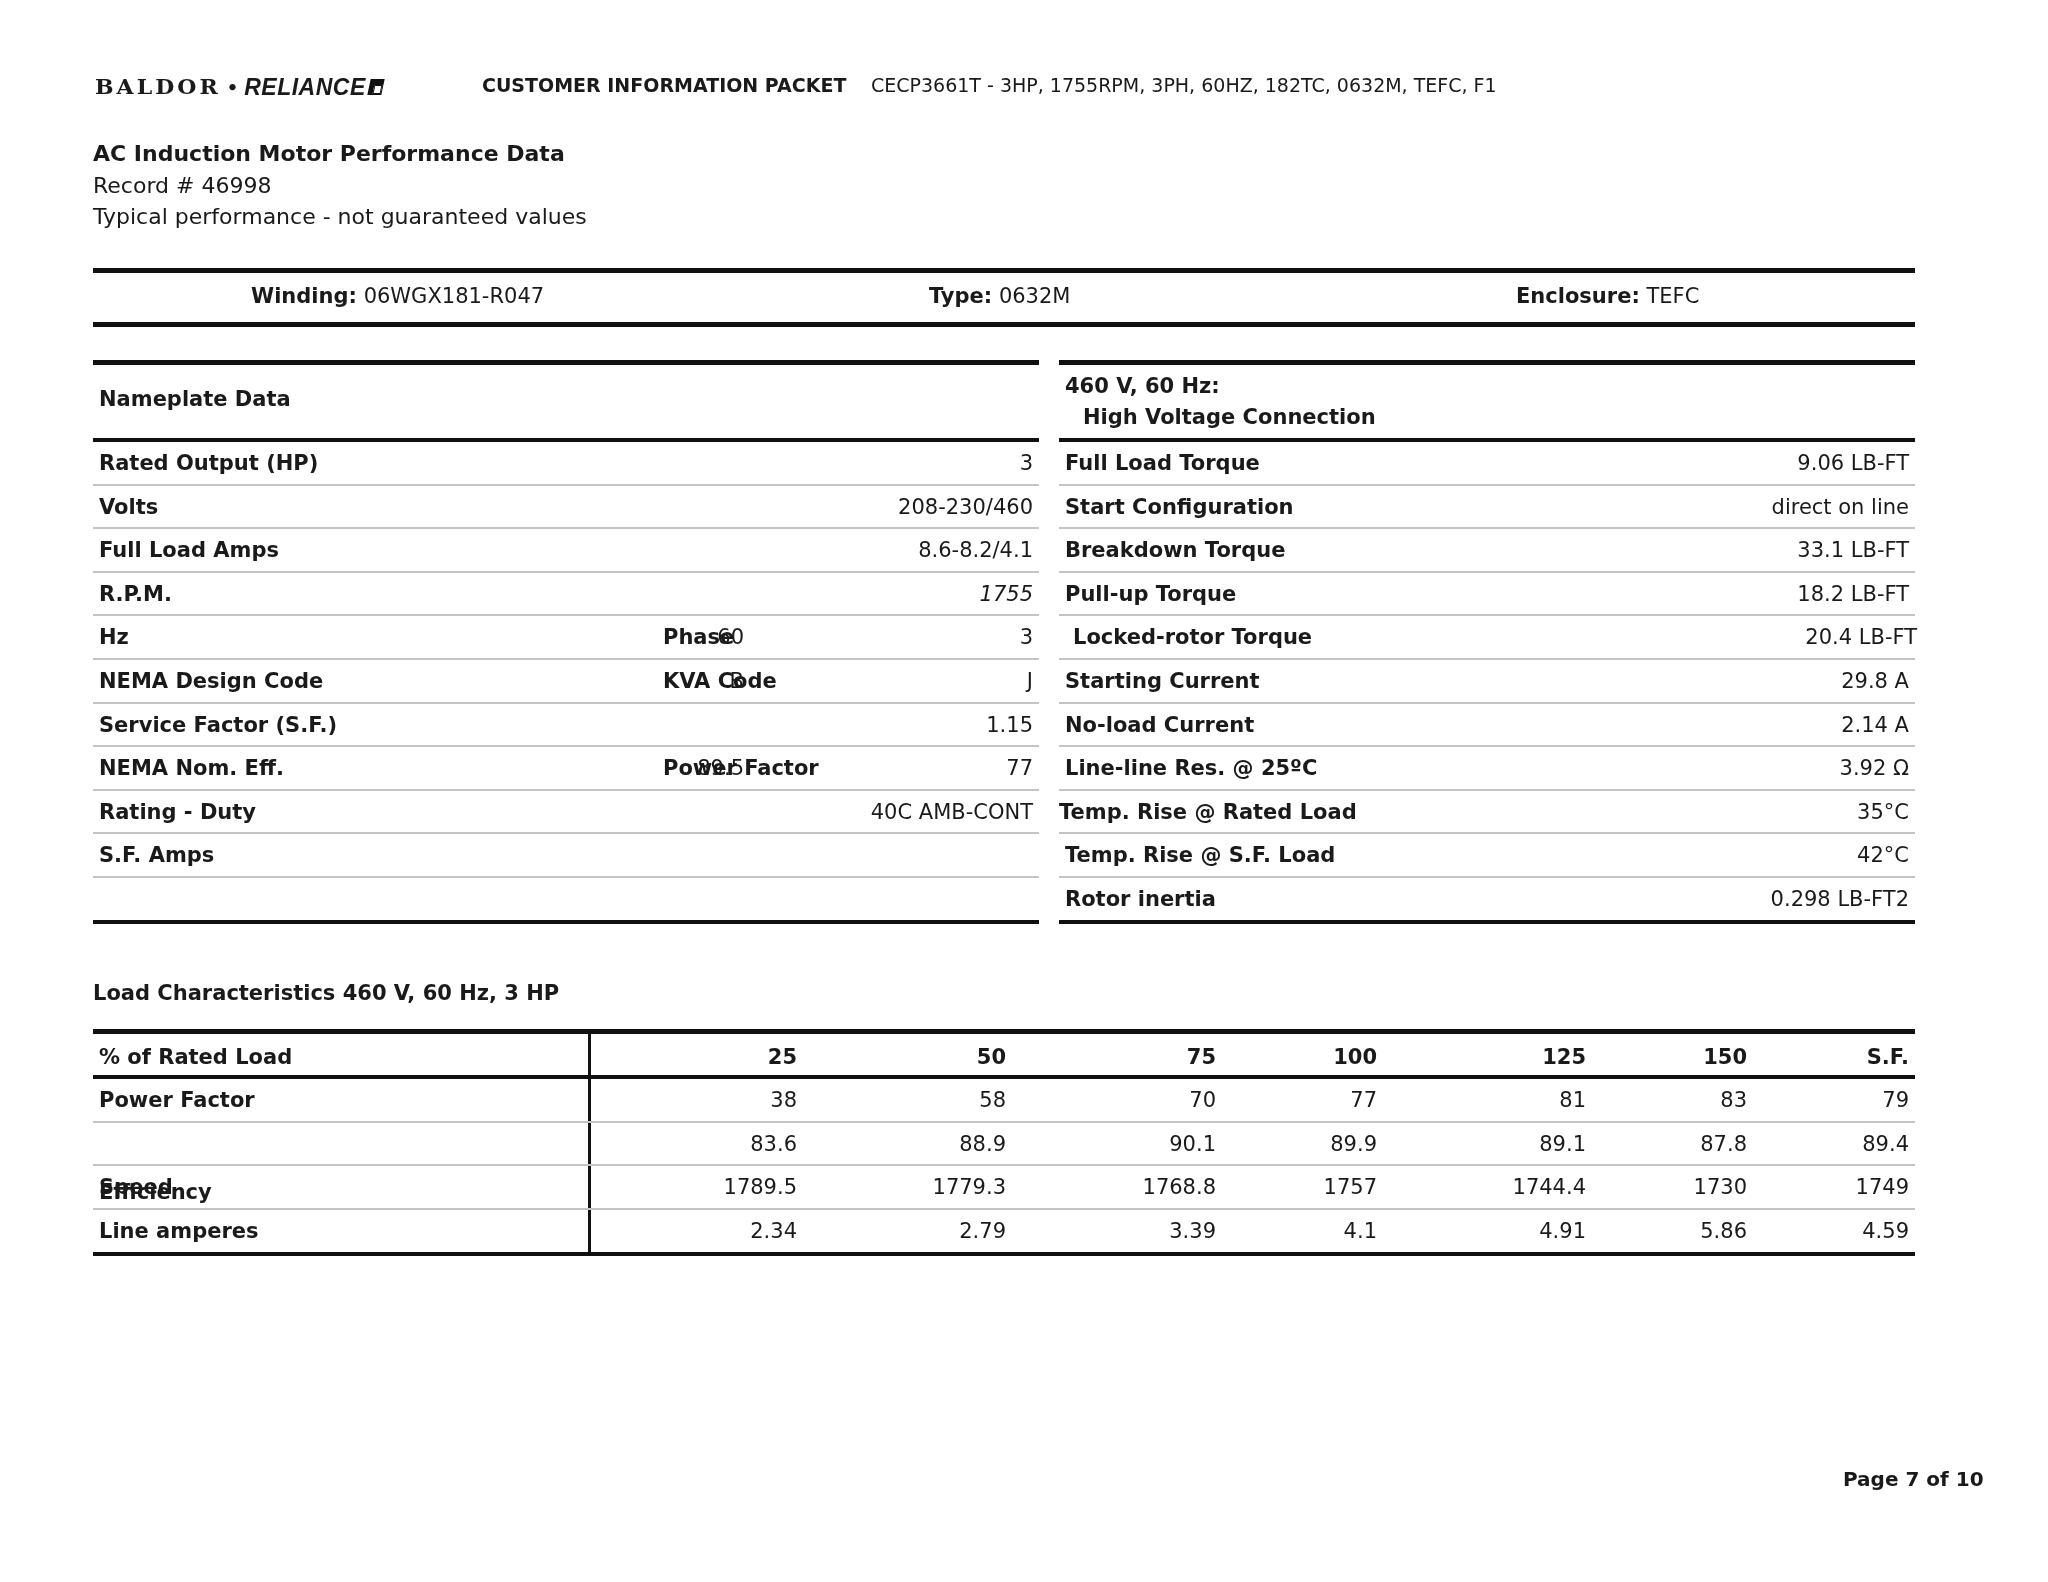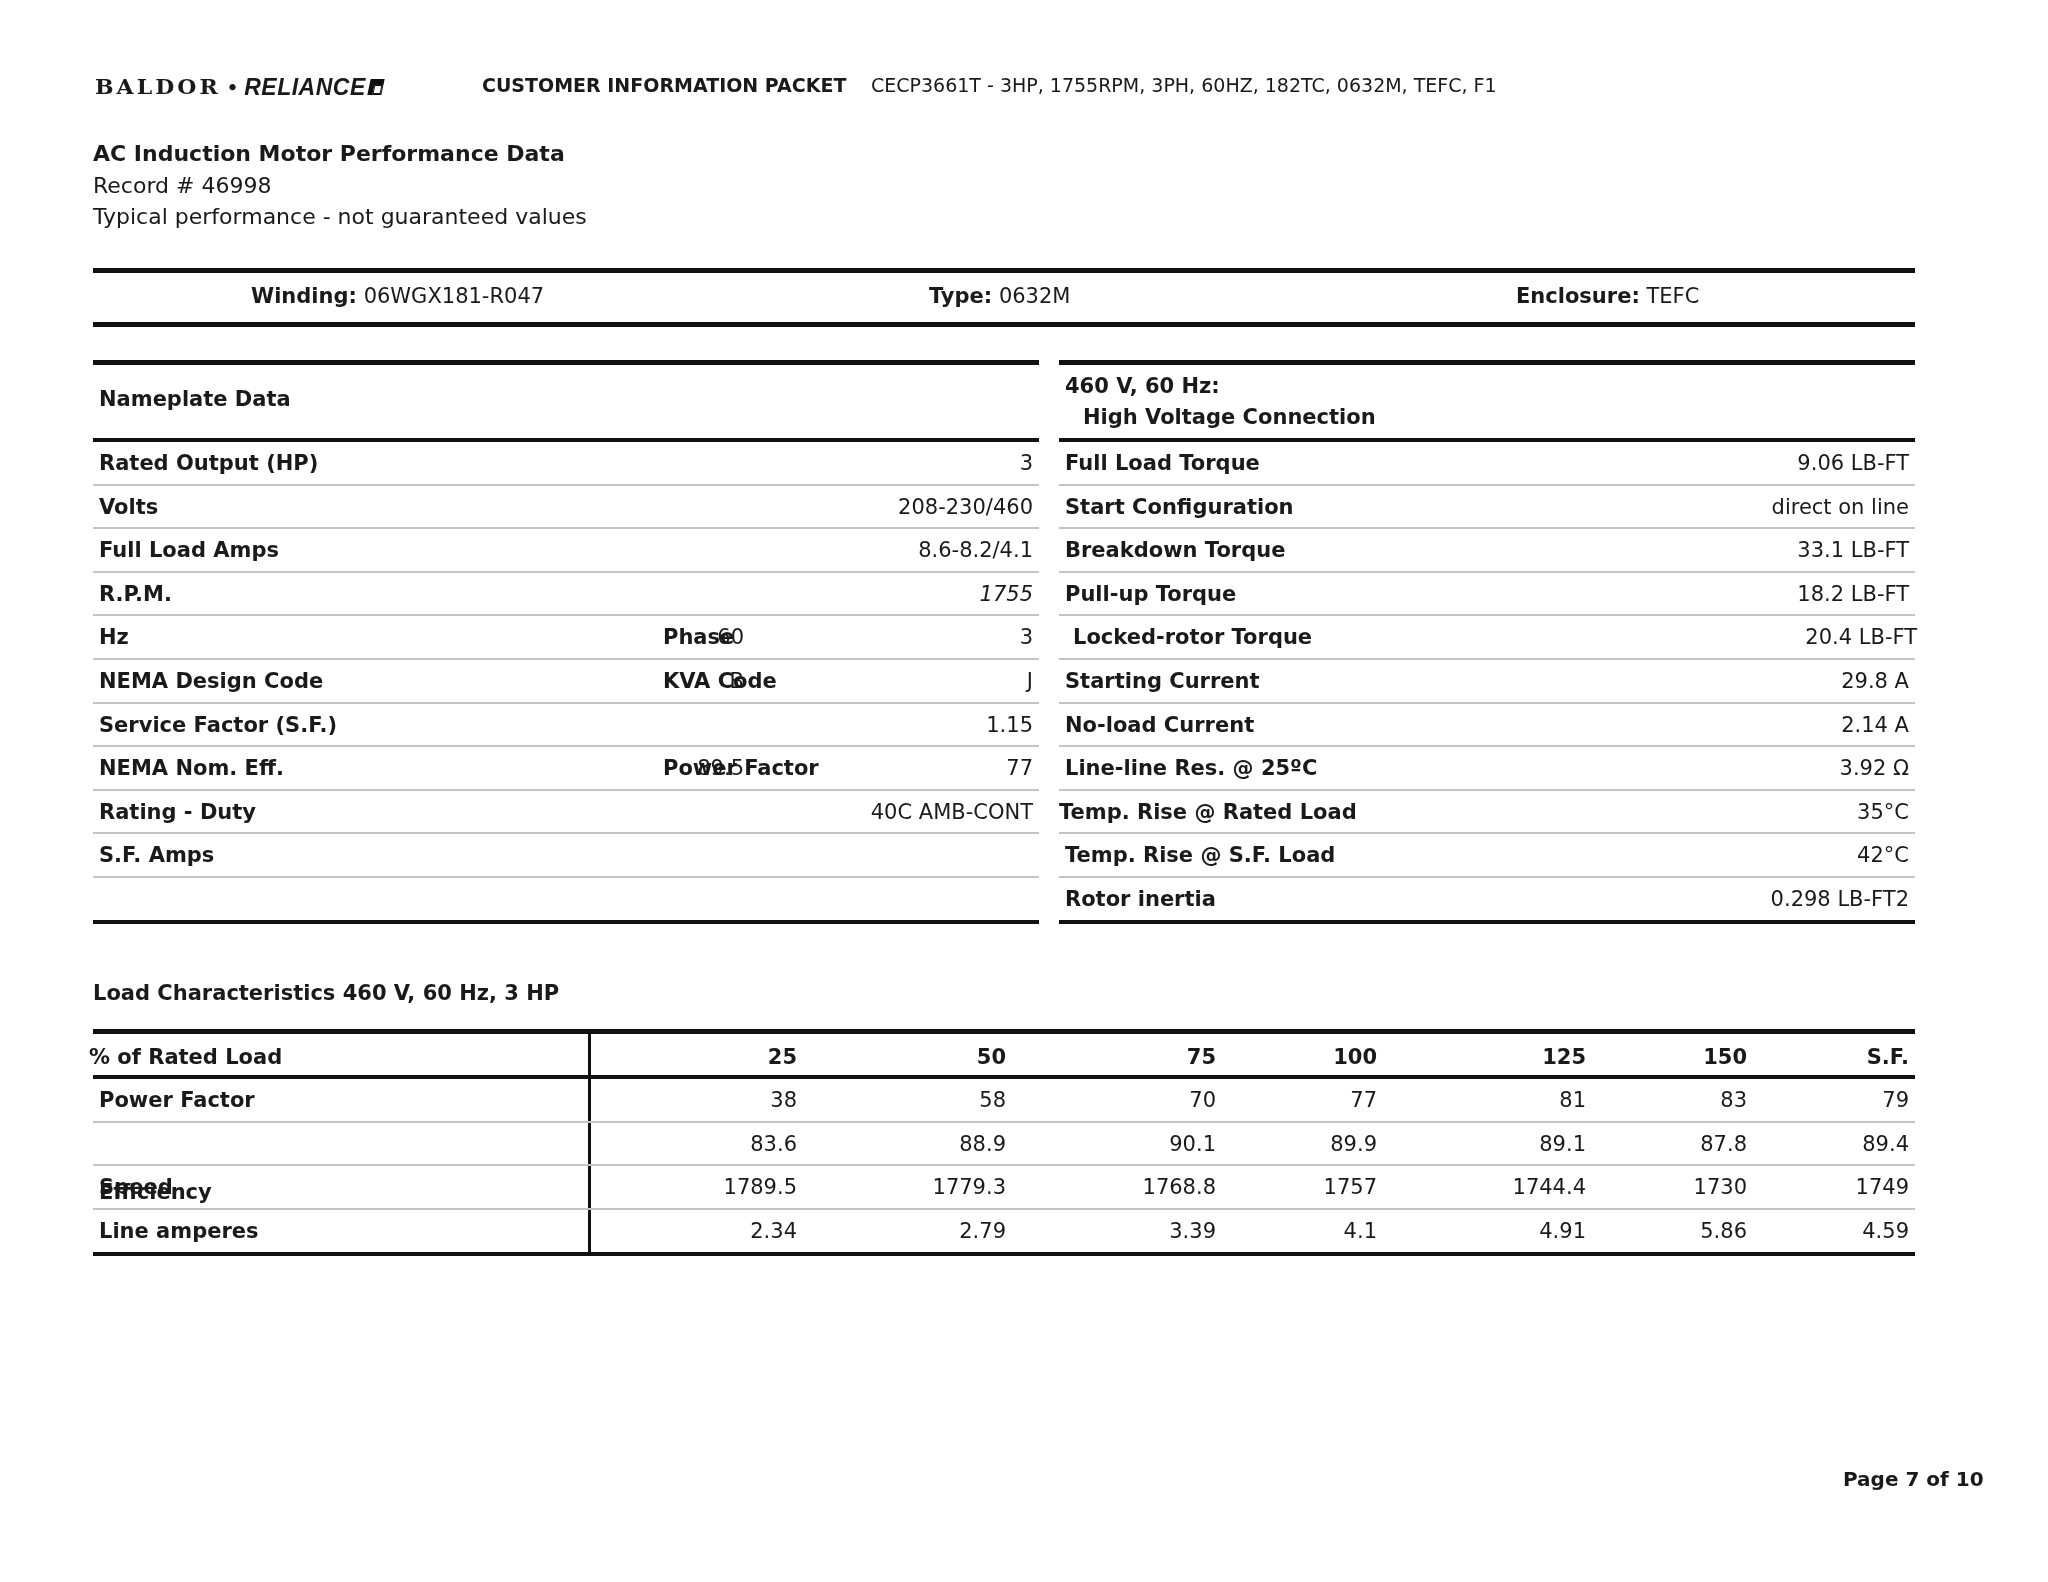--- a/index.html
+++ b/index.html
@@ -187,21 +187,21 @@
       <div class="tbl-label" style="left:6px;top:9px;">Rotor inertia</div>
       <div class="tbl-value" style="right:6px;top:9px;">0.298 LB-FT2</div>
     </div>
     <div class="rule-thick" style="left:1059px;top:920px;width:856px;height:4px;"></div>
   </div>
 
 <div class="abs" style="left:93px;top:981px;font-size:21px;font-weight:bold;">Load Characteristics 460 V, 60 Hz, 3 HP</div>
 <div id="loadtable">
     <div class="rule-thick" style="left:93px;top:1029px;width:1822px;"></div>
     <div style="position:absolute;left:588px;top:1029px;width:3px;height:225px;background:#111;"></div>
-    <div class="tbl-hdr" style="left:89px;top:1045px;">% of Rated Load</div>
+    <div class="tbl-hdr" style="left:99px;top:1045px;">% of Rated Load</div>
     <div class="tbl-hdr" style="right:1251px;top:1045px;text-align:right;">25</div>
     <div class="tbl-hdr" style="right:1042px;top:1045px;text-align:right;">50</div>
     <div class="tbl-hdr" style="right:832px;top:1045px;text-align:right;">75</div>
     <div class="tbl-hdr" style="right:671px;top:1045px;text-align:right;">100</div>
     <div class="tbl-hdr" style="right:462px;top:1045px;text-align:right;">125</div>
     <div class="tbl-hdr" style="right:301px;top:1045px;text-align:right;">150</div>
     <div class="tbl-hdr" style="right:139px;top:1045px;text-align:right;">S.F.</div>
     <div class="rule-thick" style="left:93px;top:1075px;width:1822px;height:4px;"></div>
     <div class="tbl-label" style="left:99px;top:1088px;">Power Factor</div>
     <div class="tbl-value" style="right:1251px;top:1088px;">38</div>

